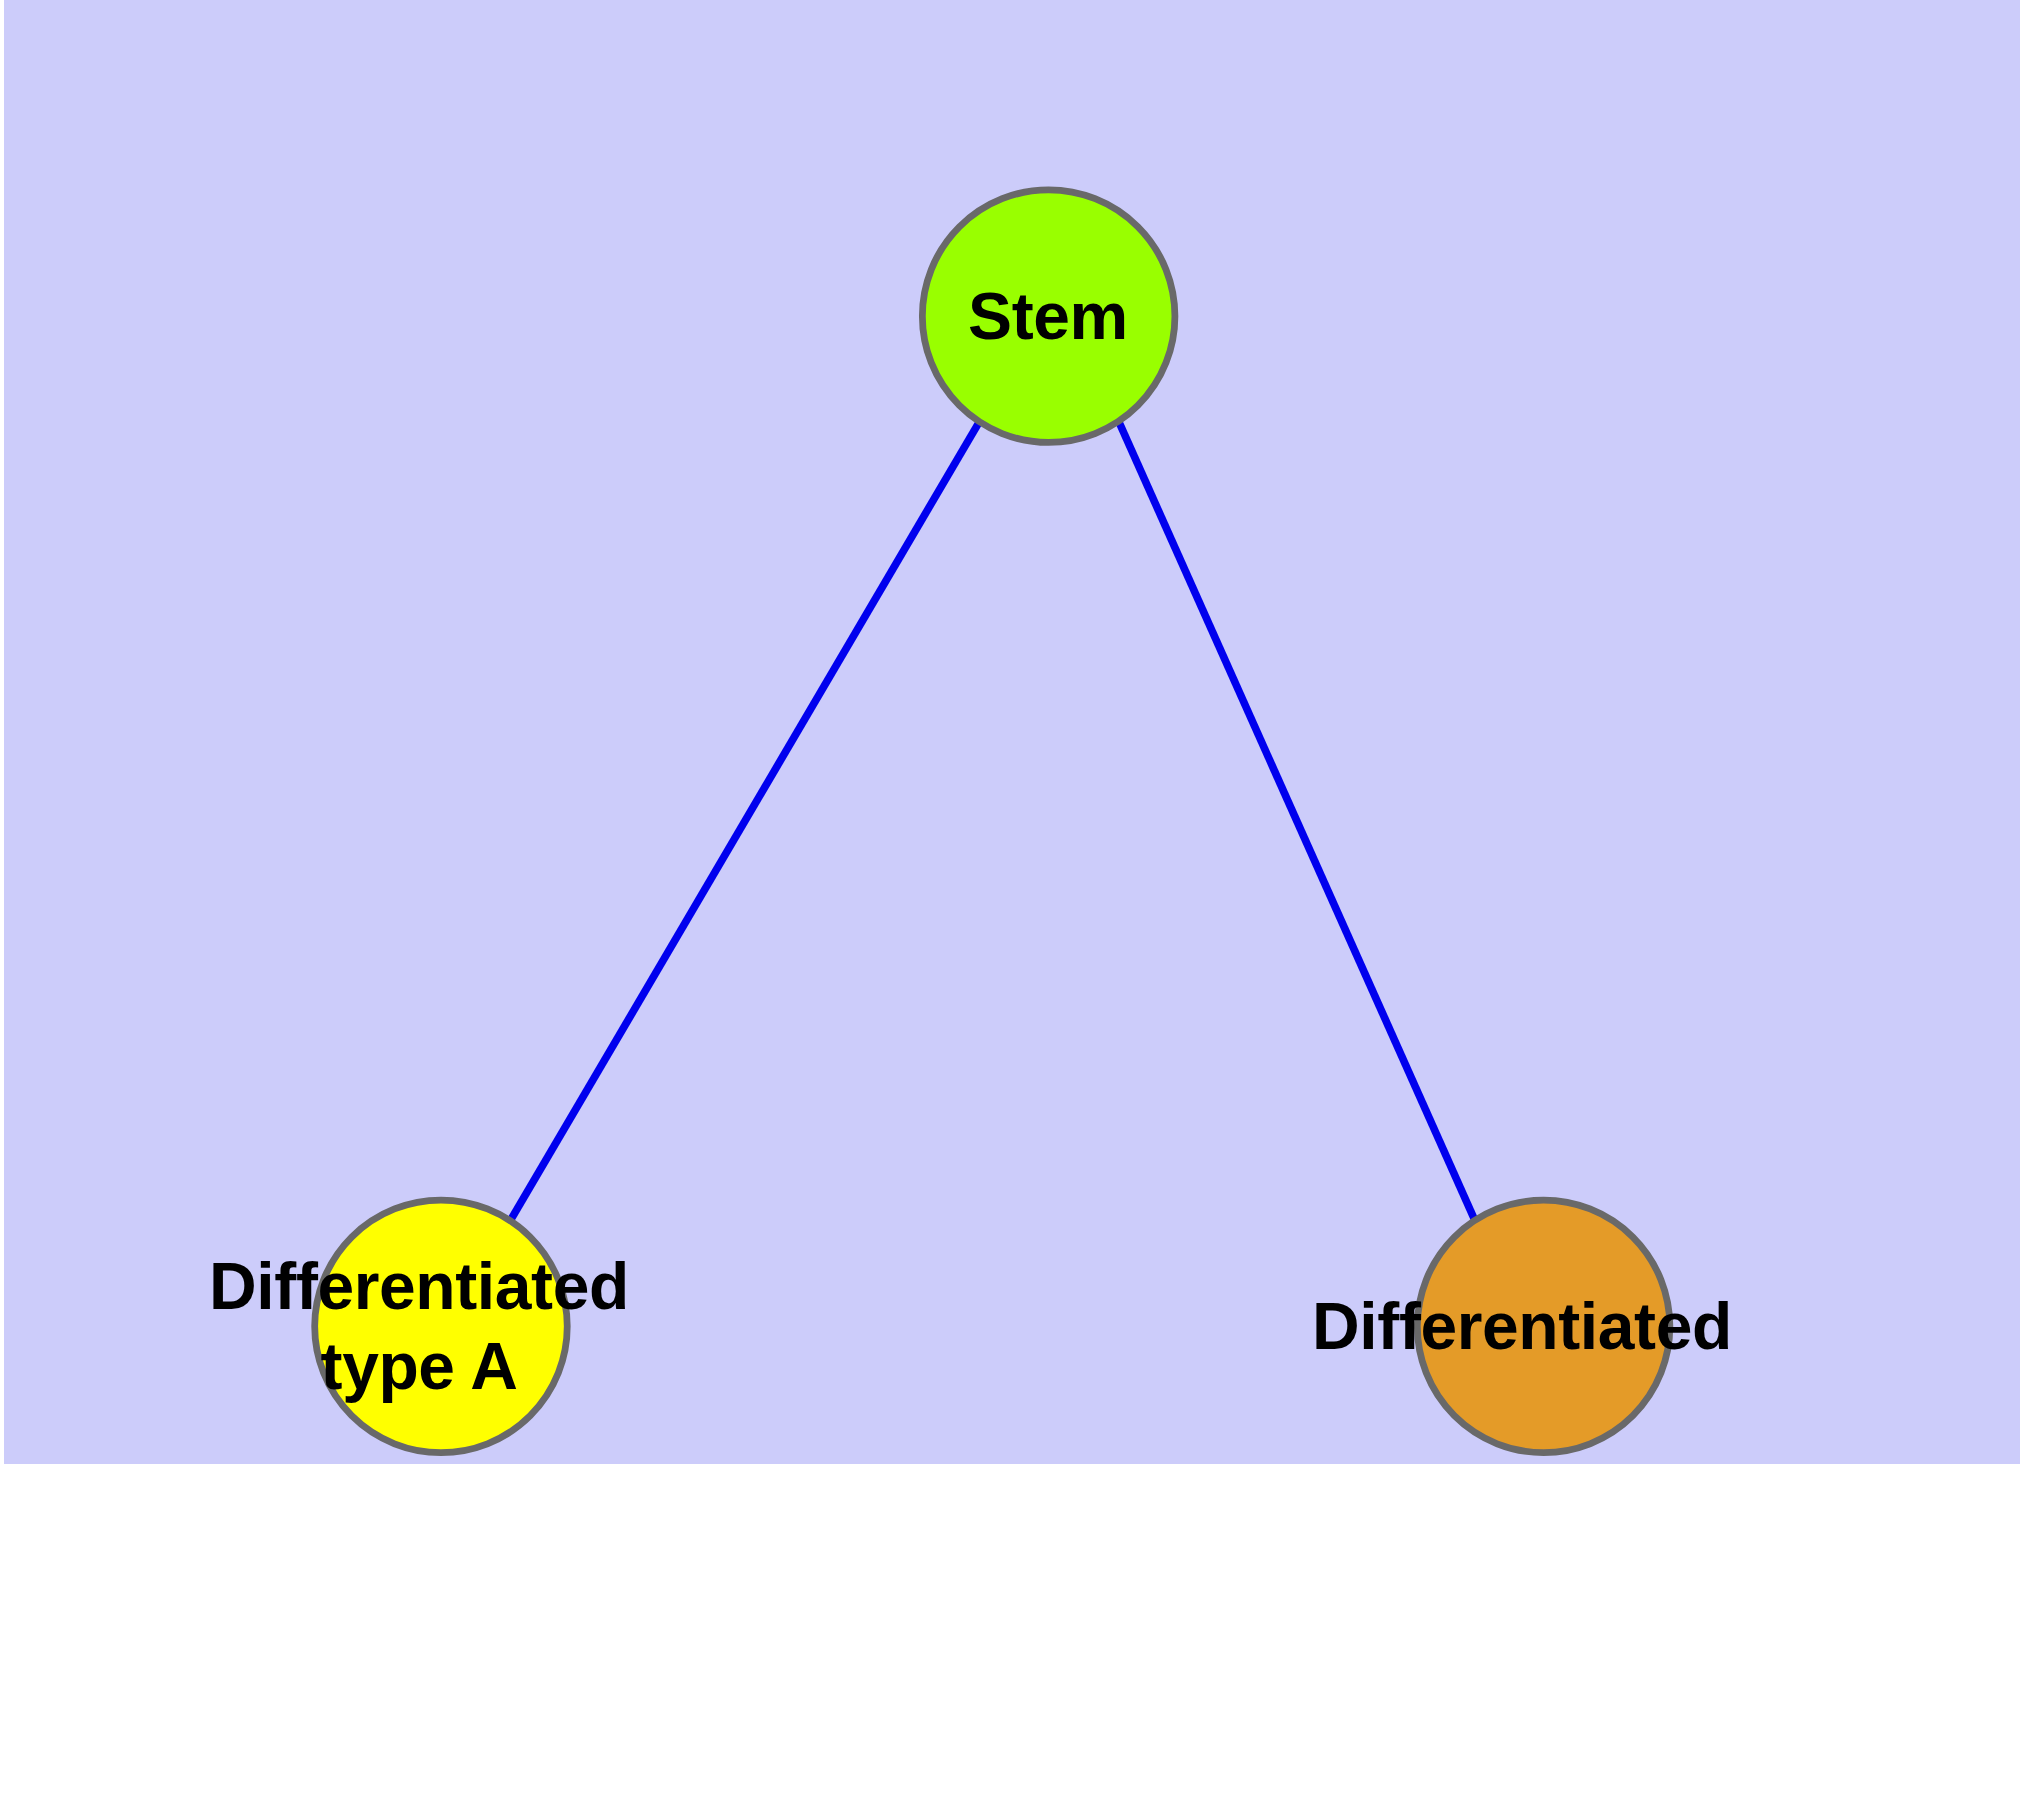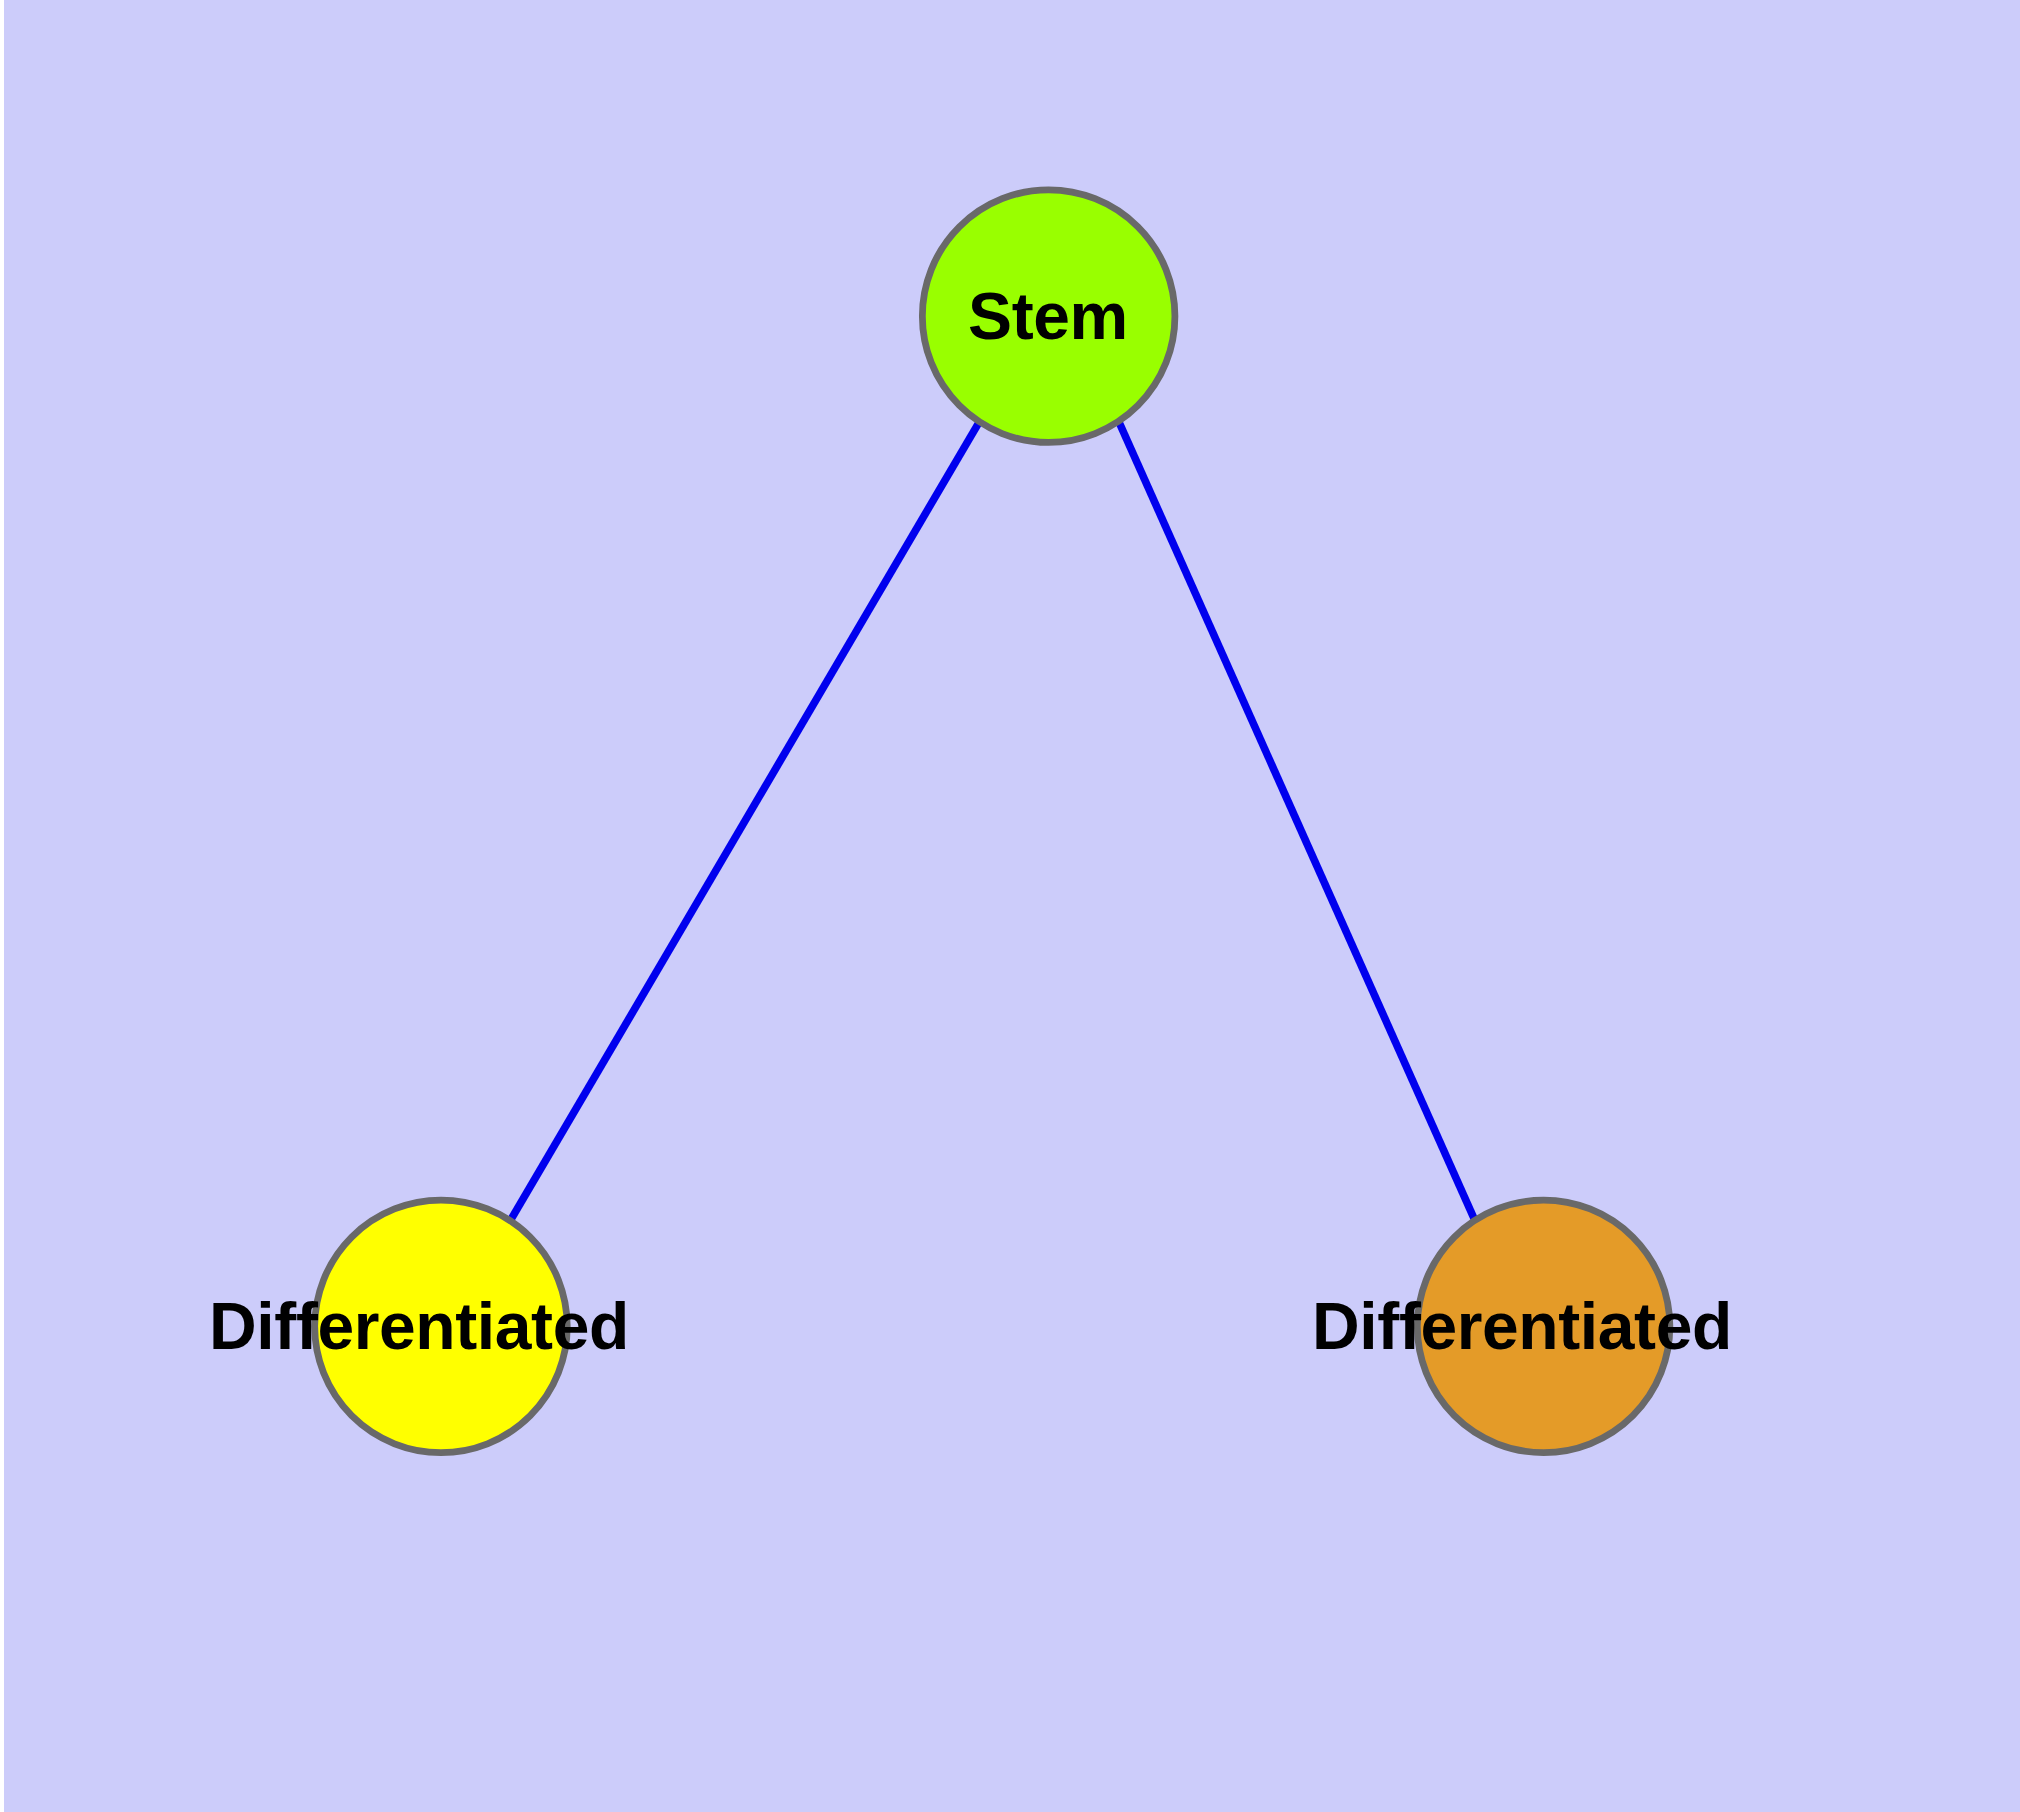--- a/index.html
+++ b/index.html
@@ -4,21 +4,21 @@
 <title>Cell Differentiation Graph</title>
 <style>
   html, body {
     margin: 0;
     padding: 0;
     background: #ffffff;
   }
   #canvas {
     position: relative;
     width: 2021px;
-    height: 1812px;
+    height: 1464px;
     overflow: hidden;
     background: #ffffff;
     font-family: "Liberation Sans", "DejaVu Sans", sans-serif;
   }
   #plot-bg {
     position: absolute;
     left: 4.2px;
     top: 0px;
     width: 2016px;
     height: 1812px;
@@ -73,20 +73,21 @@
       <circle class="node-circle" cx="1821" cy="1565" r="149" fill="#e49b28" stroke="#696969" stroke-width="8"></circle>
     </g>
   </svg>
 
   <div class="node-label" style="left: 1048px; top: 316px; color: rgb(0, 0, 0); font-size: 66px;">
     <span class="lbl-line">Stem</span>
   </div>
 
   <div class="node-label" style="left: 419px; top: 1326px; color: rgb(0, 0, 0); font-size: 66px;">
     <span class="lbl-line">Differentiated</span>
+    <span class="lbl-line">type A</span>
   </div>
 
   <div class="node-label" style="left: 1522px; top: 1326px; color: rgb(0, 0, 0); font-size: 66px;">
     <span class="lbl-line">Differentiated</span>
   </div>
 
 </div>
 
 
 </body></html>

